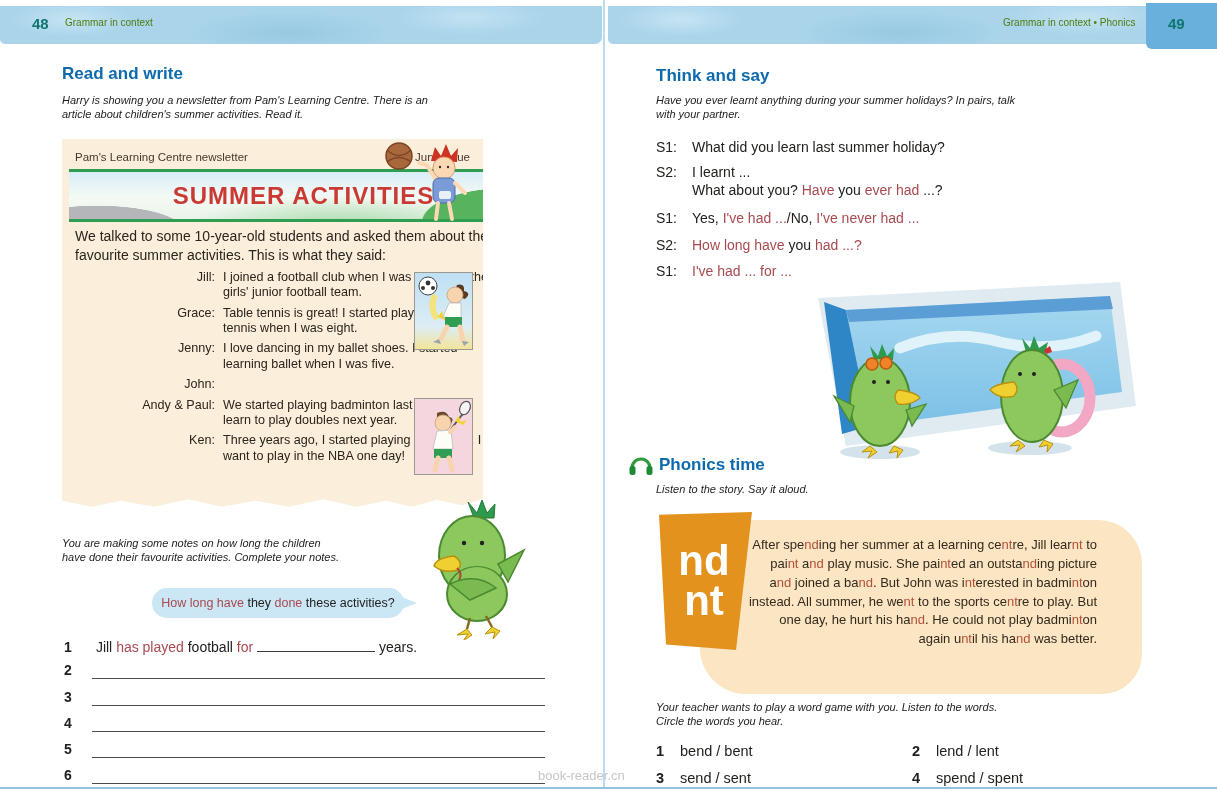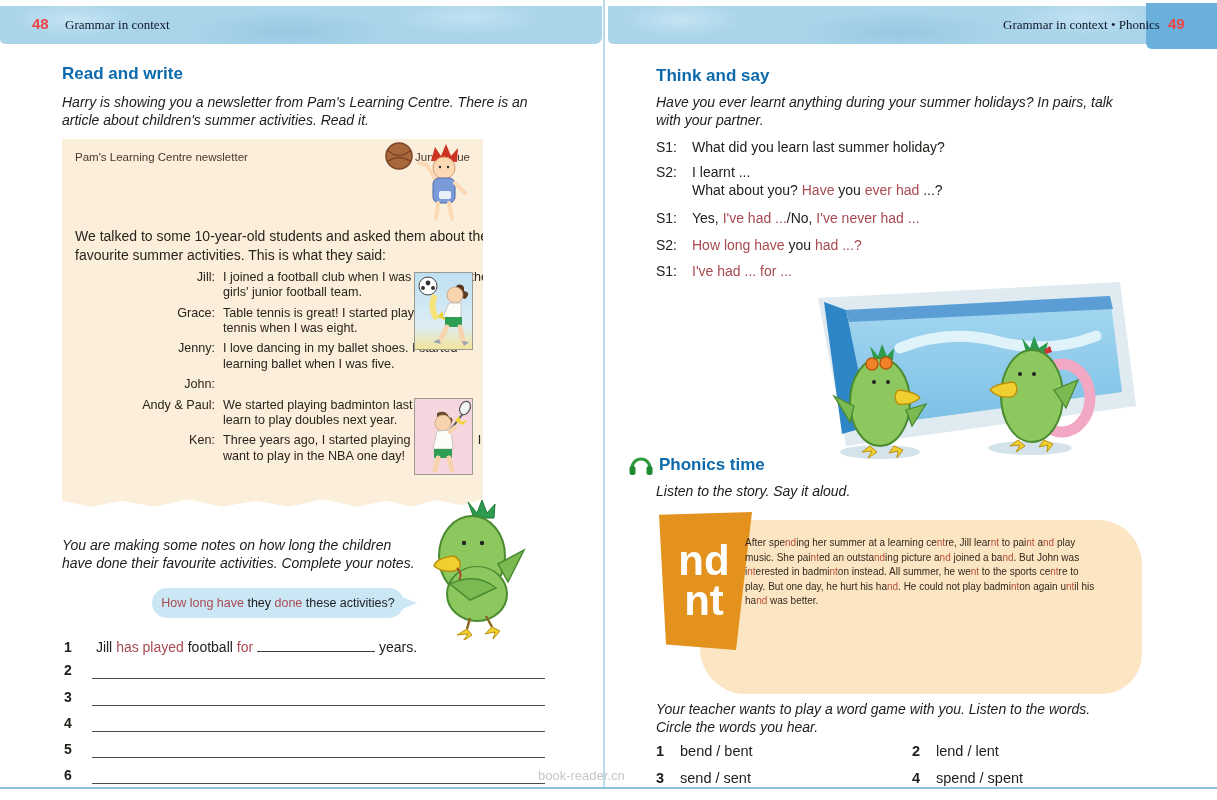--- a/index.html
+++ b/index.html
@@ -7,29 +7,29 @@
          font-family:"Liberation Sans",sans-serif;color:#23211d;}
   
   .band{position:absolute;top:6px;height:38px;background-color:#a9d4ea;
         background-image:
           radial-gradient(ellipse 90px 26px at 12% 35%, #c6e4f3 0%, rgba(198,228,243,0) 70%),
           radial-gradient(ellipse 140px 30px at 48% 70%, #97c9e2 0%, rgba(151,201,226,0) 70%),
           radial-gradient(ellipse 110px 26px at 78% 30%, #c2e2f2 0%, rgba(194,226,242,0) 70%);
         border-radius:0 0 7px 5px;}
   .band-left{left:0;width:602px;}
   .band-right{left:608px;width:609px;}
-  .page-num{position:absolute;font-weight:bold;font-size:15px;color:#ef4444;}
-  .band-title{position:absolute;font-size:13px;color:#0f172a;font-family:Liberation Serif, serif;}
+  .page-num{position:absolute;font-weight:bold;font-size:15px;color:#0f766e;}
+  .band-title{position:absolute;font-size:10px;color:#4d7c0f;}
   .num-patch{position:absolute;left:1146px;top:3px;width:71px;height:46px;background:#69b0dd;
              border-radius:0 0 0 6px;}
   .divider{position:absolute;left:603px;top:0;width:2px;height:788px;background:#bcdcee;}
   .bottom-rule{position:absolute;left:0;top:787px;width:1217px;height:2px;background:#90c2e0;}
   
   .h2{position:absolute;font-size:17px;font-weight:bold;color:#0d6aac;}
-  .ital{position:absolute;font-style:italic;font-size:14px;line-height:1.3;color:#1d1d1b;}
+  .ital{position:absolute;font-style:italic;font-size:11px;line-height:1.3;color:#1d1d1b;}
   .seg-red{color:#a84a50;}
   .seg-phon{color:#b5503a;}
   
   .newsletter{position:absolute;left:62px;top:139px;width:421px;height:373px;background:#fbeedb;
     clip-path:polygon(0 0,100% 0,100% 96.5%,95% 98.2%,89% 96.8%,83% 98.6%,77% 97%,70% 98.6%,
       62% 96.6%,54% 98.6%,46% 97%,38% 98.6%,30% 96.6%,22% 98.6%,14% 97%,7% 98.6%,0 97%);}
   .masthead{position:absolute;top:12px;font-size:11.5px;color:#46392c;}
   .banner{position:absolute;left:7px;top:30px;width:469px;height:47px;
     border-top:3px solid #2f9e53;border-bottom:3px solid #2f9e53;
     background-color:#eef6f0;
@@ -61,21 +61,21 @@
   
   .dlg-row{position:absolute;display:flex;font-size:14px;line-height:1.25;color:#23211d;}
   .dlg-label{width:36px;flex:none;}
   .phon-head-row{position:absolute;left:628px;top:453px;display:flex;align-items:center;}
   .tab{position:absolute;left:654px;top:512px;width:100px;height:138px;background:#e2921d;
     clip-path:polygon(5% 2%,98% 0,82% 100%,12% 96%);
     display:flex;flex-direction:column;justify-content:center;align-items:center;}
   .tab div{color:#fff;font-weight:bold;font-size:42px;line-height:0.95;font-family:"Liberation Sans",sans-serif;}
   .story-box{position:absolute;left:700px;top:520px;width:442px;height:174px;background:#fbe5c2;
     border-radius:38px 44px 40px 46px;}
-  .story-text{position:absolute;left:745px;top:536px;width:352px;font-size:10px;line-height:1.45;color:#33291d;}
+  .story-text{position:absolute;left:745px;top:536px;width:352px;font-size:13px;line-height:1.45;color:#33291d;text-align:right;}
   .pair{position:absolute;display:flex;font-size:14.5px;color:#23211d;}
   .pair .ex-num{width:24px;}
   svg{display:block;}
 </style>
 </head>
 <body>
 
 <div class="sheet">
 
   <div class="band band-left"></div>
@@ -91,20 +91,23 @@
   <div class="h2" style="left:62px;top:64px;">Read and write</div>
   <div class="ital" style="left:62px;top:93px;width:500px;">
     <div>Harry is showing you a newsletter from Pam's Learning Centre. There is an</div>
     <div>article about children's summer activities. Read it.</div>
   </div>
 
   <div class="newsletter">
     <span class="masthead" style="left:13px;">Pam's Learning Centre newsletter</span>
     <span class="masthead" style="right:13px;">June issue</span>
 
+    <div class="banner">
+      <span class="banner-title">SUMMER ACTIVITIES</span>
+    </div>
 
     <svg style="position:absolute;right:2px;top:0;overflow:visible;z-index:2;" width="112" height="84" viewBox="0 0 112 84">
       <circle cx="30" cy="17" r="13" fill="#a9683c" stroke="#7c4526" stroke-width="1.5"></circle>
       <path d="M18 11 Q30 22 42 11 M18 23 Q30 14 42 23" stroke="#7c4526" stroke-width="1.3" fill="none"></path>
       <path d="M62 22 L66 8 L72 17 L77 5 L82 17 L89 9 L88 23 Z" fill="#cc3322"></path>
       <circle cx="75" cy="29" r="11" fill="#fcd9b4" stroke="#d89a70" stroke-width="1"></circle>
       <circle cx="71" cy="28" r="1.2" fill="#333"></circle>
         <circle cx="79" cy="28" r="1.2" fill="#333"></circle>
       <path d="M66 40 L58 26 L50 24" stroke="#fcd9b4" stroke-width="4" fill="none" stroke-linecap="round"></path>
       <rect x="64" y="39" width="22" height="25" rx="6" fill="#7a9ad8" stroke="#4a6aa8" stroke-width="1"></rect>

